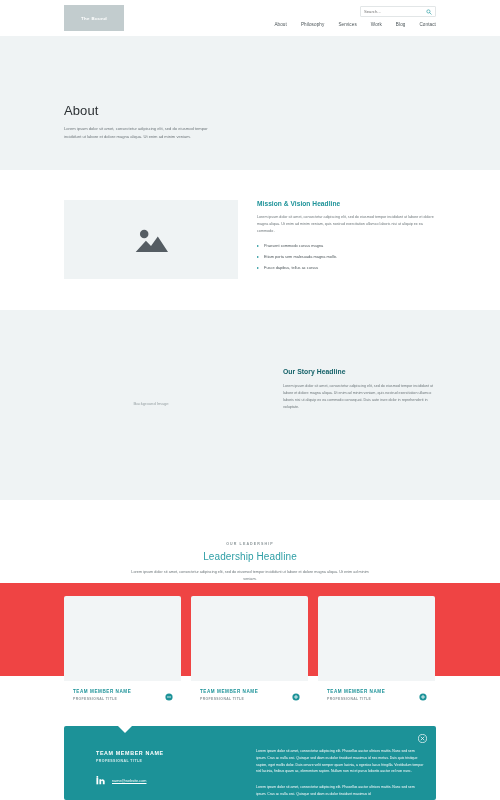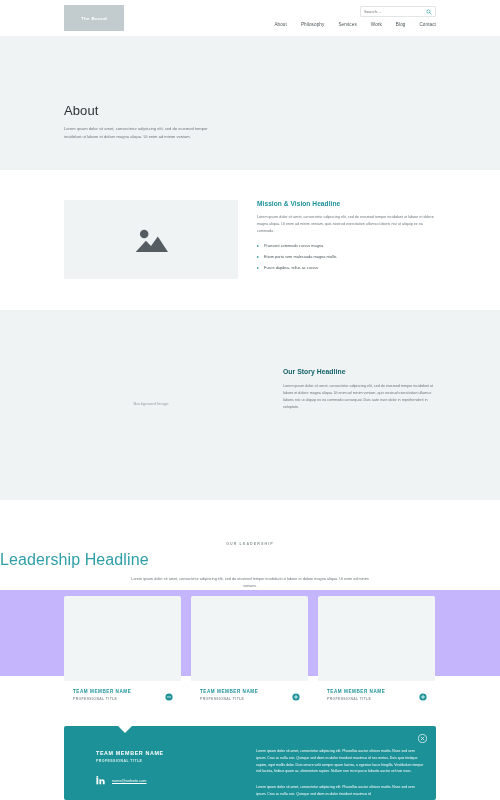--- a/index.html
+++ b/index.html
@@ -2,21 +2,21 @@
 <html><head>
 <meta charset="utf-8">
 <style>
   * { box-sizing: border-box; margin: 0; padding: 0; }
   html, body {
     width: 500px; height: 800px;
     font-family: "Liberation Sans", sans-serif;
     background: #ffffff;
     overflow: hidden;
   }
-  #page { position: relative; width: 500px; height: 676px; background:#c4b5fd; }
+  #page { position: relative; width: 500px; height: 676px; background:#ef4444; }
 
   
   .header {
     position: relative; height: 36px; background: #ffffff;
     display: flex; align-items: flex-start;
   }
   .logo {
     position: absolute; left: 64px; top: 5px;
     width: 60px; height: 26px; background: #c2ccce;
     display: flex; align-items: center; justify-content: center;
@@ -90,21 +90,21 @@
   }
   .story-para { font-size: 3.7px; line-height: 1.9; color: #6d767a; }
 
   
   .leadership { background:#ffffff; position: relative; padding-top: 42px; }
   .eyebrow {
     text-align: center; font-size: 3.6px; letter-spacing: 1.1px;
     color: #8c9699; font-weight: 600; margin-bottom: 5px;
   }
   .lead-title {
-    font-size: 16px; color: #2f9fa6; font-weight: 400;
+    text-align: center; font-size: 10px; color: #2f9fa6; font-weight: 400;
     letter-spacing: .1px; margin-bottom: 7px;
   }
   .lead-para {
     width: 250px; margin: 0 auto; text-align: center;
     font-size: 3.8px; line-height: 1.9; color: #6d767a;
   }
 
   
   .cards {
     position: absolute; left: 64px; top: 596px;

